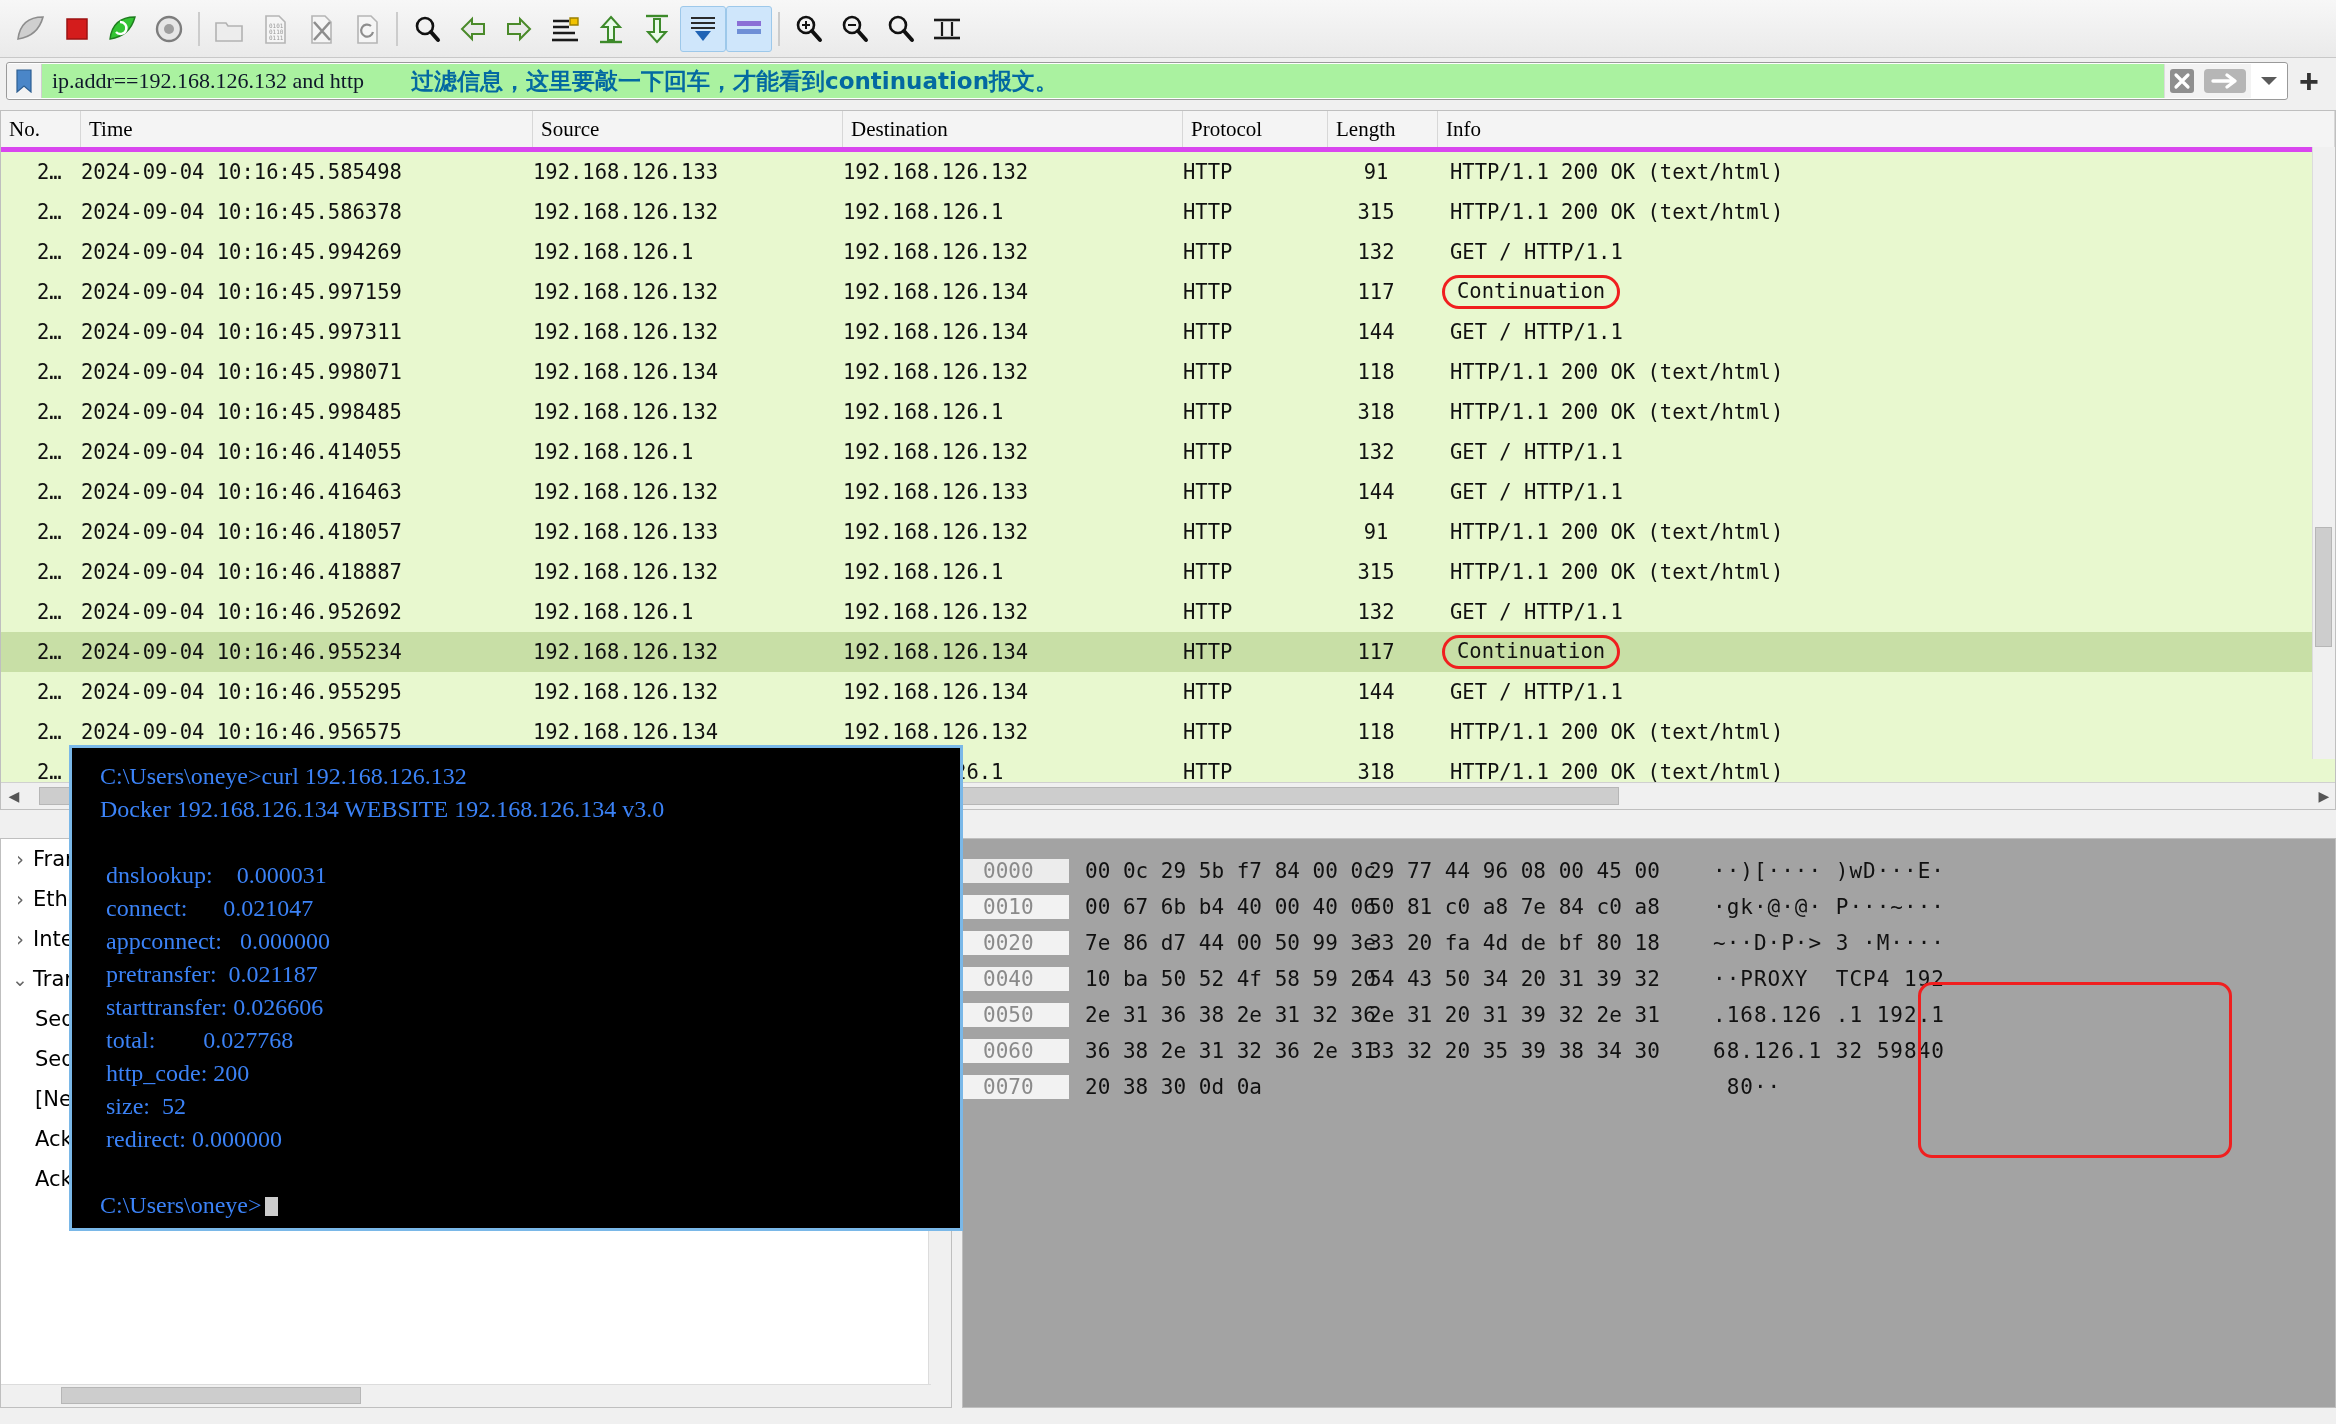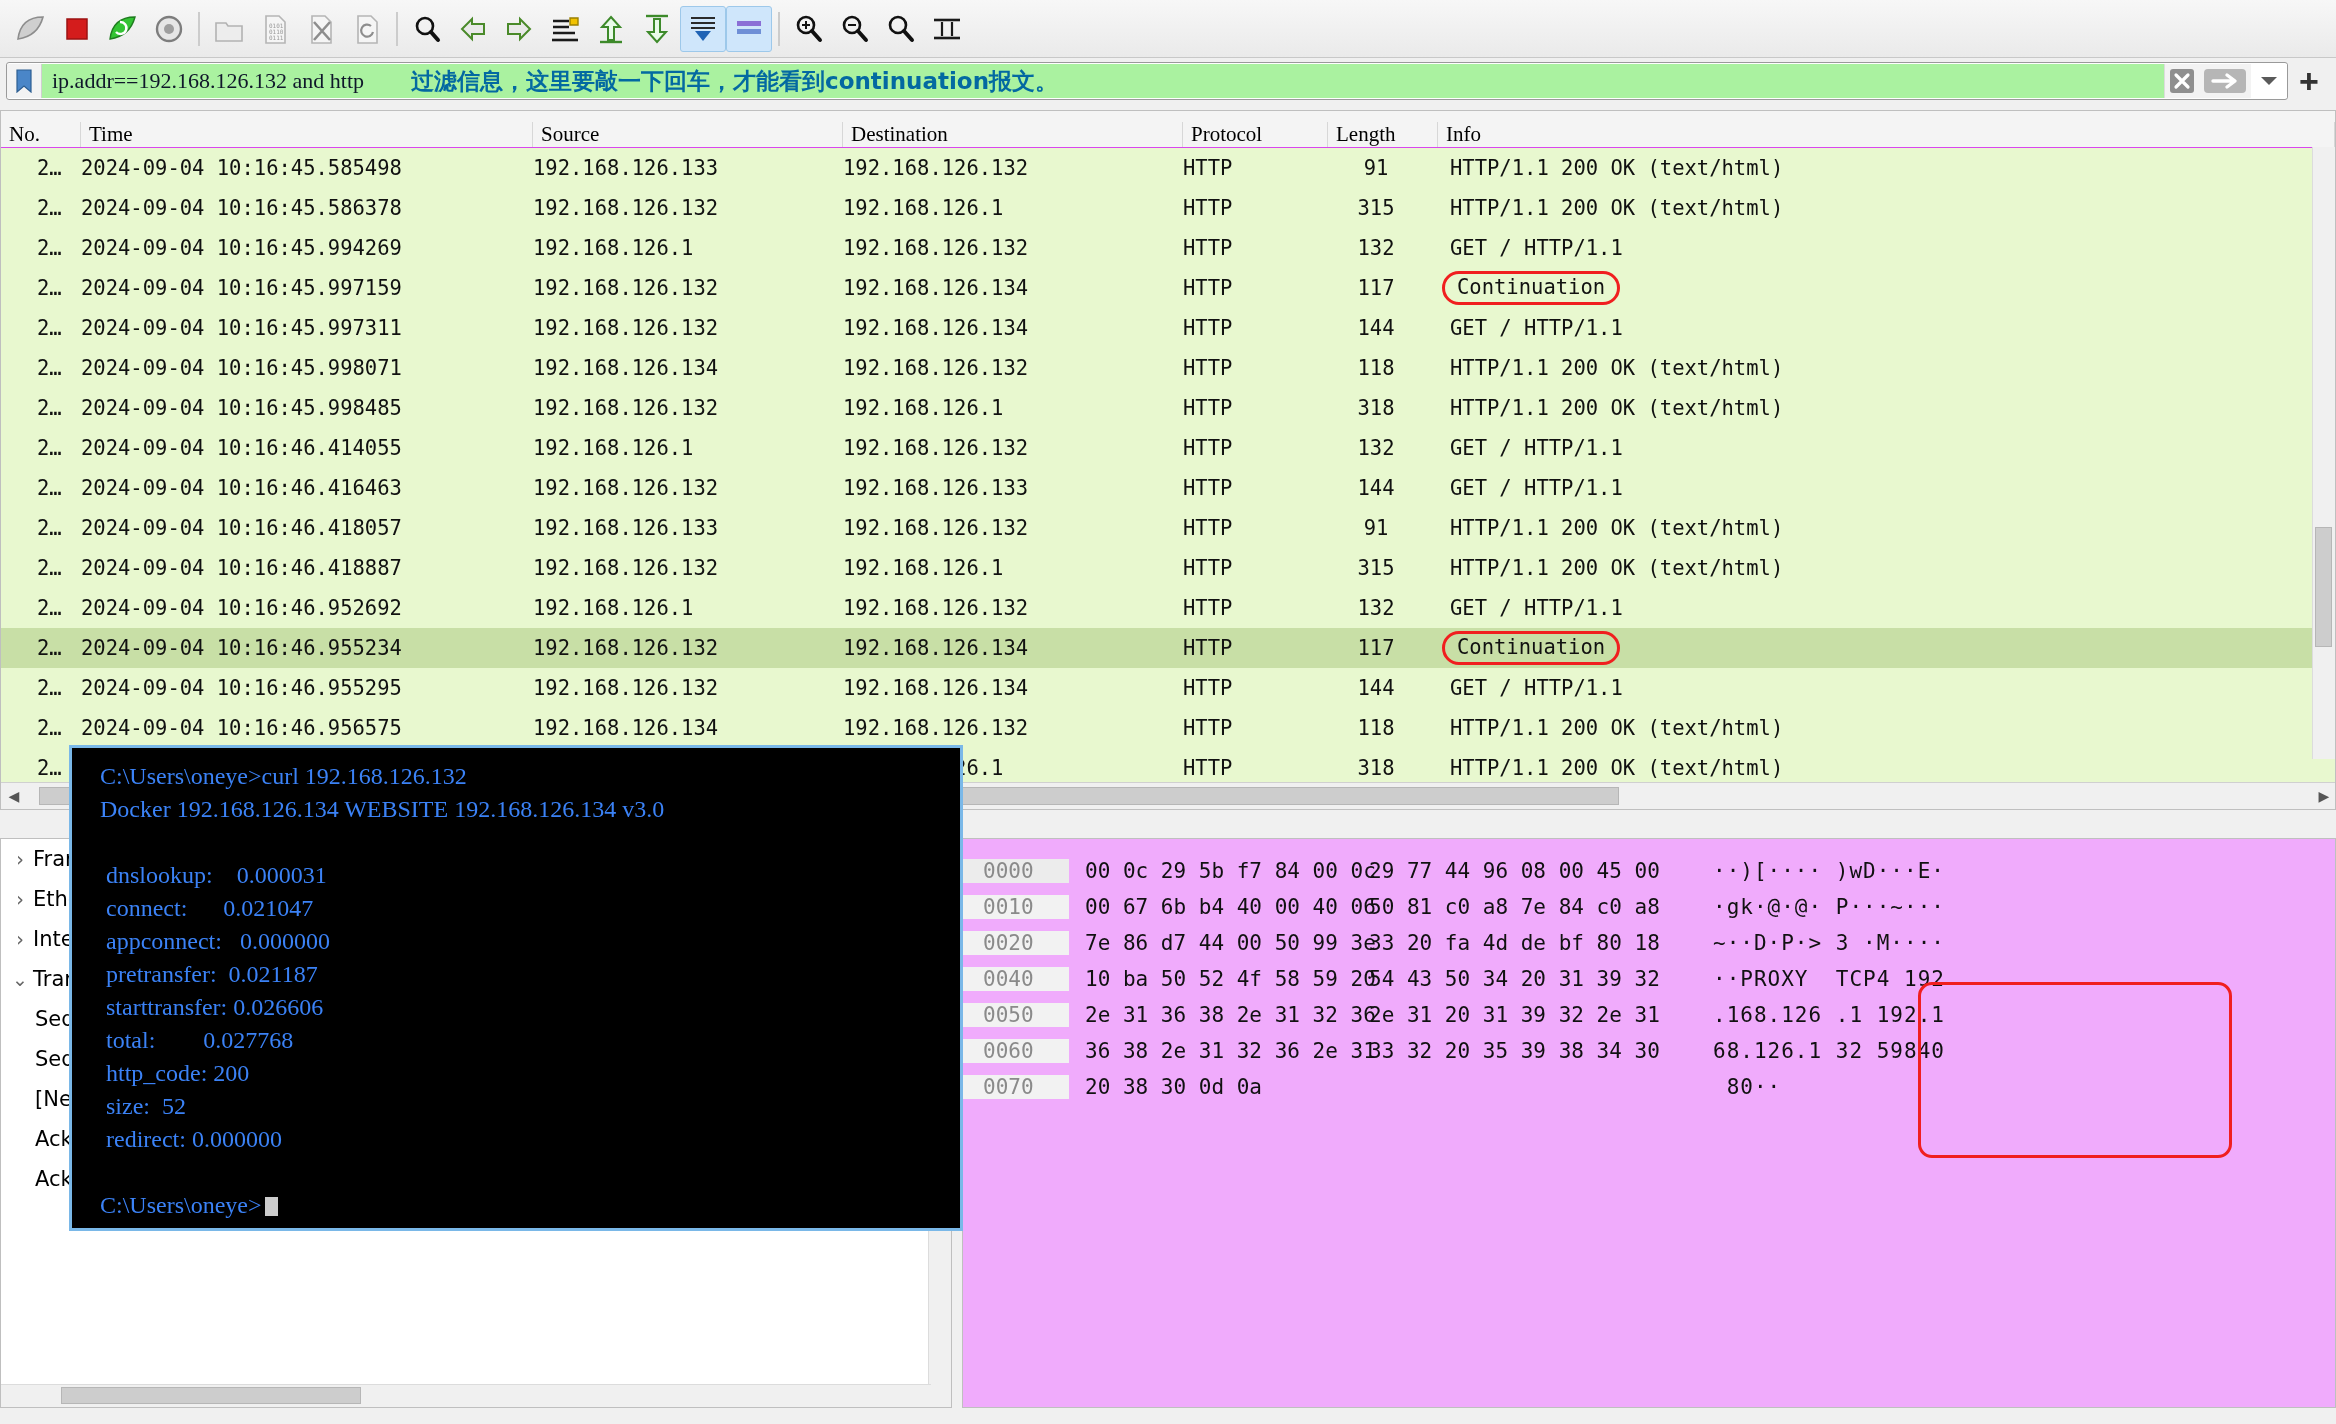--- a/index.html
+++ b/index.html
@@ -64,22 +64,22 @@
     width:42px;height:36px;display:flex;align-items:center;justify-content:center;
     font-size:34px;color:#333;font-weight:700;line-height:1;
   }
 
   
   .packetlist{
     position:absolute;left:0;top:110px;width:2336px;height:700px;
     background:#ffffff;border:1px solid #bfbfbf;box-sizing:border-box;overflow:hidden;
   }
   .plheader{
-    height:36px;display:flex;background:#f4f4f4;border-bottom:1px solid #d946ef;
-    font-family:"Liberation Serif",serif;font-size:21px;color:#000;align-items:flex-end;
+    height:36px;display:flex;background:#f4f4f4;border-bottom:5px solid #d946ef;
+    font-family:"Liberation Serif",serif;font-size:21px;color:#000;
   }
   .plheader div{
     display:flex;align-items:center;padding-left:8px;
     border-right:1px solid #d7d7d7;box-sizing:border-box;
   }
   .c-no{width:80px;}
   .c-time{width:452px;}
   .c-src{width:310px;}
   .c-dst{width:340px;}
   .c-proto{width:145px;}
@@ -139,21 +139,21 @@
   }
   .dscrollv .vs-thumb{top:30px;height:300px;}
   .dscrollh{
     position:absolute;left:0;bottom:0;width:930px;height:22px;background:#f0f0f0;border-top:1px solid #dcdcdc;
   }
   .dscrollh .h-thumb{position:absolute;left:60px;top:2px;width:300px;height:17px;background:#cdcdcd;border:1px solid #b6b6b6;box-sizing:border-box;}
 
   
   .hexpane{
     position:absolute;left:962px;top:838px;width:1374px;height:570px;
-    background:#f0abfc;border:1px solid #bfbfbf;box-sizing:border-box;overflow:hidden;
+    background:#a3a3a3;border:1px solid #bfbfbf;box-sizing:border-box;overflow:hidden;
     padding-top:14px;
   }
   .hexrow{
     height:36px;display:flex;align-items:center;
     font-family:"DejaVu Sans Mono",monospace;font-size:21px;color:#111;white-space:pre;
   }
   .hx-off{width:106px;padding-left:20px;color:#8a8a8a;box-sizing:border-box;background:#f2f2f2;}
   .hx-b1{width:300px;padding-left:16px;box-sizing:border-box;}
   .hx-b2{width:300px;box-sizing:border-box;}
   .hx-asc{width:390px;padding-left:44px;box-sizing:border-box;letter-spacing:1px;}

